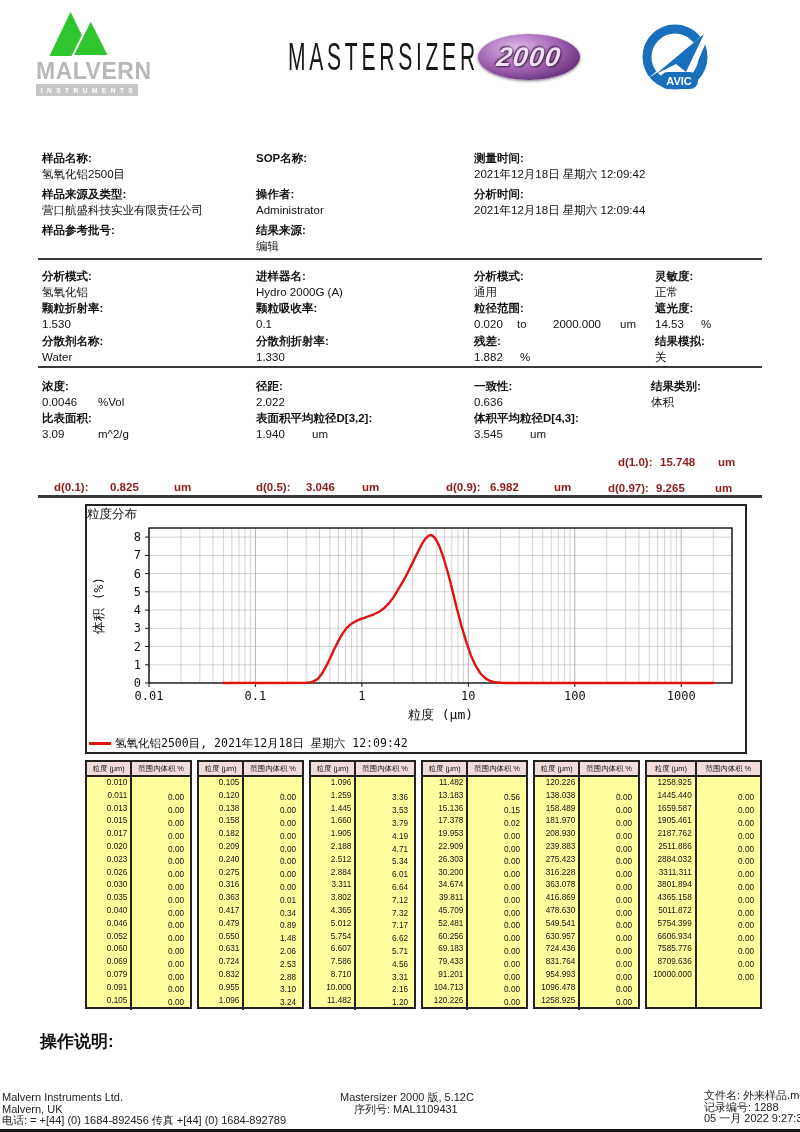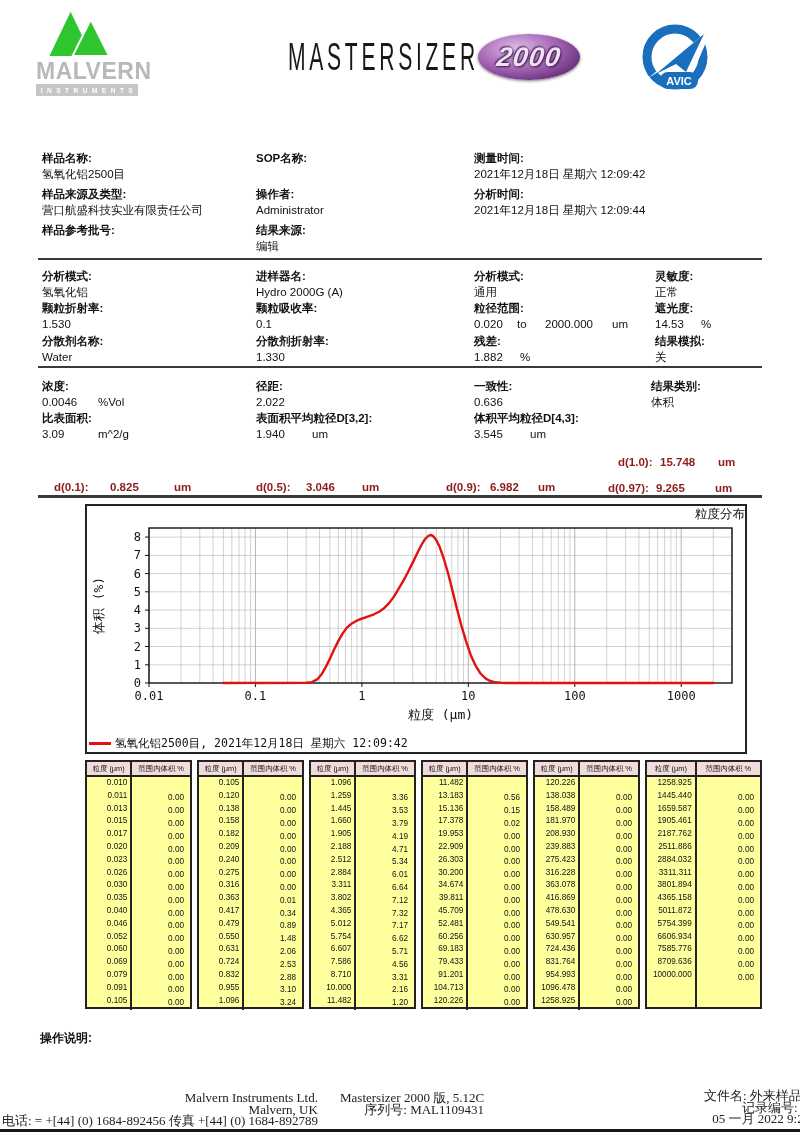--- a/index.html
+++ b/index.html
@@ -22,51 +22,51 @@
   .report-title{position:absolute;left:288px;top:104px;width:184px;text-align:center;font-size:19px;font-weight:700;
                 border-bottom:2px solid #2a2a2a;padding-bottom:8px;letter-spacing:2px;}
 
   
   .fld{position:absolute;font-size:11.5px;line-height:16px;white-space:nowrap;}
   .fld .lb{font-weight:700;}
   .fld .vl{display:flex;}
   .vl .v{min-width:56px;display:inline-block;}
   .vl .v-sm{min-width:46px;display:inline-block;}
   .rng{display:flex;}
-  .rng .r1{min-width:43px;}.rng .rm{min-width:28px;}.rng .r2{min-width:67px;}
+  .rng .r1{min-width:43px;}.rng .rm{min-width:28px;}.rng .r2{min-width:67px;margin-left:8px;}
 
   .dfld{position:absolute;color:#8e1b1b;font-weight:700;font-size:11.5px;display:flex;white-space:nowrap;}
   .dfld span{display:inline-block;}
 
   .rule{position:absolute;left:38px;width:724px;background:#3a3a3a;}
 
   
   .chart-frame{position:absolute;left:85px;top:504px;width:662px;height:250px;border:2px solid #222;box-sizing:border-box;
                font-family:"DejaVu Sans Mono",monospace;}
-  .chart-title{text-align:right;font-size:12.5px;height:15px;line-height:15px;}
+  .chart-title{text-align:left;font-size:12.5px;height:15px;line-height:15px;}
   .chart-svg-holder{position:absolute;left:0;top:15px;width:658px;height:214px;}
   .chart-frame svg text{font-family:"DejaVu Sans Mono",monospace;fill:#111;}
   .chart-legend{position:absolute;left:2px;bottom:1px;display:flex;align-items:center;font-size:11.5px;white-space:nowrap;}
   .legend-dash{width:22px;height:3px;background:#e01212;margin-right:4px;}
 
   
   #tables{position:absolute;left:85px;top:760px;width:677px;height:249px;display:flex;gap:5px;}
   .ptable{border:2px solid #222;background:#ffff9e;box-sizing:border-box;display:flex;flex-direction:column;height:249px;}
   .phead{display:flex;background:#f2dcdb;border-bottom:2px solid #222;font-size:7.4px;height:13px;line-height:13px;flex:none;}
   .phead .hs{width:44%;border-right:2px solid #222;text-align:center;box-sizing:border-box;}
   .phead .hv{width:56%;text-align:center;}
   .pbody{display:flex;flex:1;font-size:8.2px;}
   .col-sizes{width:44%;border-right:2px solid #222;box-sizing:border-box;text-align:right;padding-right:3px;}
   .col-vals{width:56%;text-align:right;padding-right:6px;padding-top:6.4px;box-sizing:border-box;margin-top:9px;}
   .srow,.vrow{height:12.8px;line-height:12.8px;}
 
-  .notes-label{position:absolute;left:40px;top:1030px;font-size:12px;font-weight:700;}
+  .notes-label{position:absolute;left:40px;top:1030px;font-size:17px;font-weight:700;}
 
   
-  .footer{position:absolute;font-family:Liberation Serif, serif;font-size:13px;line-height:11.5px;color:#222;white-space:nowrap;text-align:right;}
+  .footer{position:absolute;font-family:Liberation Sans, sans-serif;font-size:11px;line-height:11.5px;color:#222;white-space:nowrap;}
   .bottom-bar{position:absolute;left:0;bottom:0;width:100%;height:3px;background:#161616;}
 </style>
 </head>
 <body>
 
 <div class="page">
 
   <div class="malvern">
     <svg viewBox="0 0 100 52" width="100" height="50">
       <polygon points="12,52 34,6 56,52" fill="#2ec52e"></polygon>
@@ -241,21 +241,21 @@
     <span style="width:64px">0.825</span>
     <span>um</span>
   </div>
   <div class="dfld" style="left:256px;top:481px">
     <span style="width:50px">d(0.5):</span>
     <span style="width:56px">3.046</span>
     <span>um</span>
   </div>
   <div class="dfld" style="left:446px;top:481px">
     <span style="width:44px">d(0.9):</span>
-    <span style="width:48px">6.982</span>
+    <span style="width:64px">6.982</span>
     <span>um</span>
   </div>
   <div class="dfld" style="left:608px;top:482px">
     <span style="width:48px">d(0.97):</span>
     <span style="width:59px">9.265</span>
     <span>um</span>
   </div>
 
   <div class="rule" style="top:495px;height:3px"></div>
 

